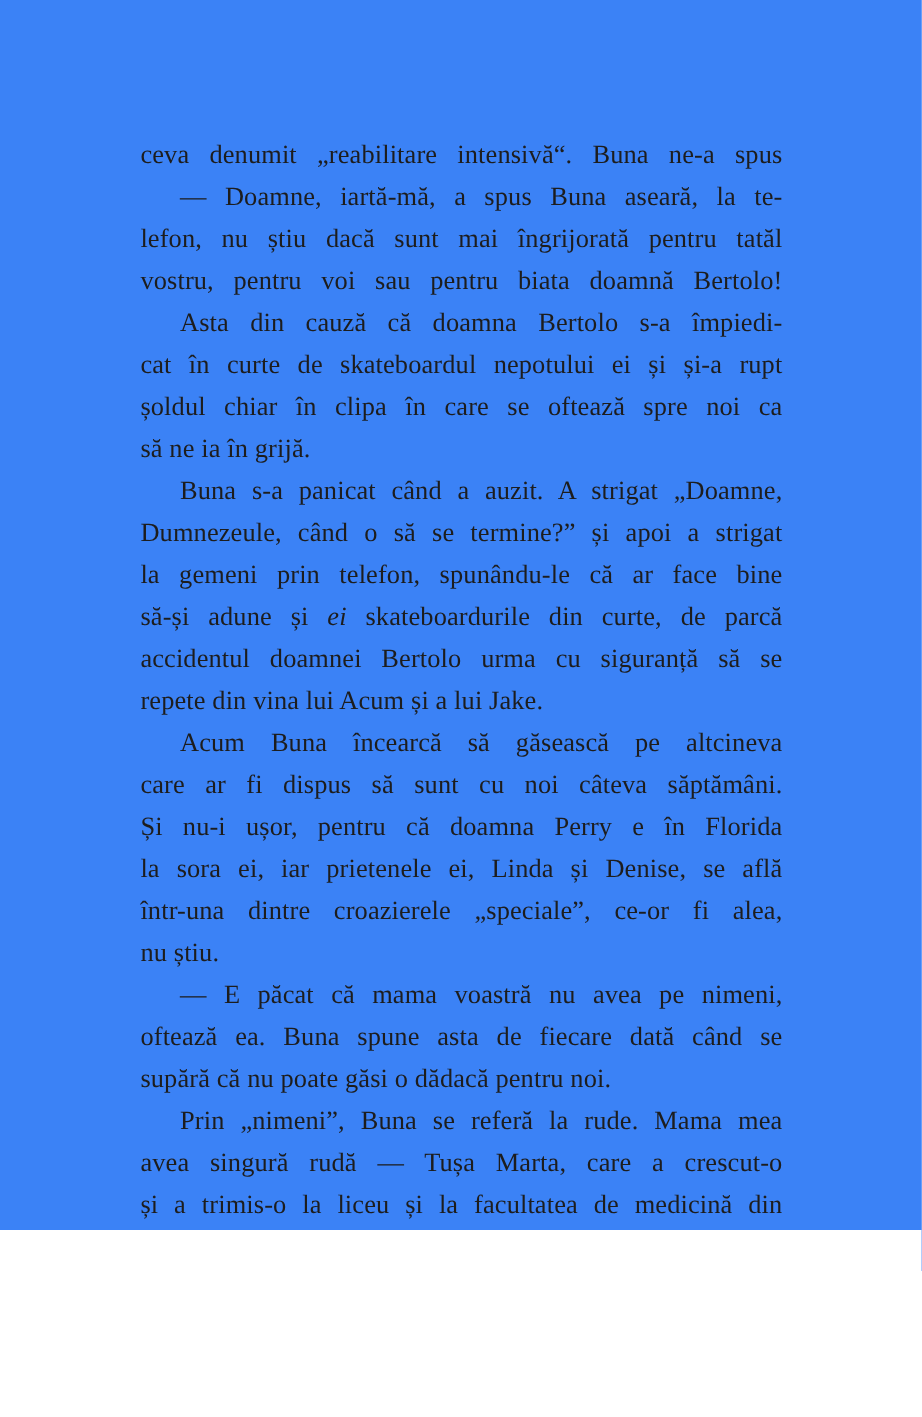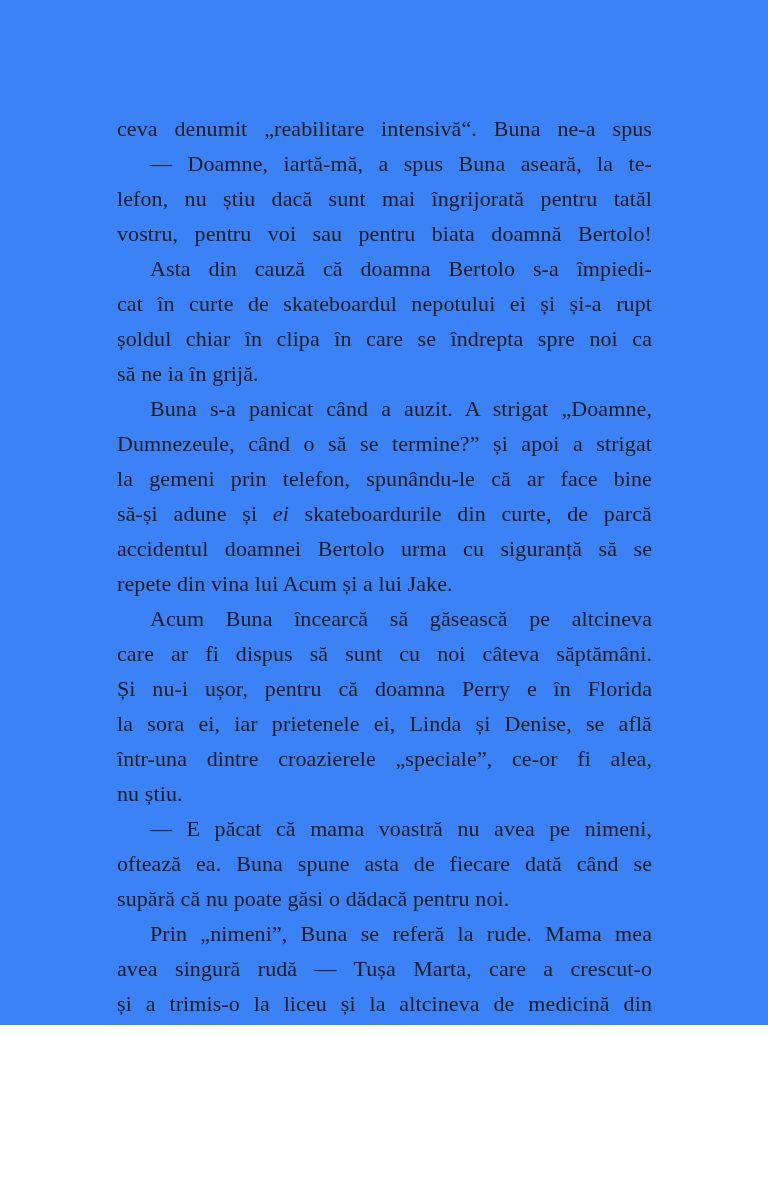--- a/index.html
+++ b/index.html
@@ -60,35 +60,35 @@
 <body>
 
 <div class="page">
   <div class="text-block">
       <div class="line">ceva denumit „reabilitare intensivă“. Buna ne-a spus</div>
       <div class="line indent">— Doamne, iartă-mă, a spus Buna aseară, la te-</div>
       <div class="line">lefon, nu știu dacă sunt mai îngrijorată pentru tatăl</div>
       <div class="line">vostru, pentru voi sau pentru biata doamnă Bertolo!</div>
       <div class="line indent">Asta din cauză că doamna Bertolo s-a împiedi-</div>
       <div class="line">cat în curte de skateboardul nepotului ei și și-a rupt</div>
-      <div class="line">șoldul chiar în clipa în care se îndrepta spre noi ca</div>
+      <div class="line">șoldul chiar în clipa în care se oftează spre noi ca</div>
       <div class="line lastline">să ne ia în grijă.</div>
       <div class="line indent">Buna s-a panicat când a auzit. A strigat „Doamne,</div>
       <div class="line">Dumnezeule, când o să se termine?” și apoi a strigat</div>
       <div class="line">la gemeni prin telefon, spunându-le că ar face bine</div>
       <div class="line">să-și adune și <i>ei</i> skateboardurile din curte, de parcă</div>
       <div class="line">accidentul doamnei Bertolo urma cu siguranță să se</div>
       <div class="line lastline">repete din vina lui Acum și a lui Jake.</div>
       <div class="line indent">Acum Buna încearcă să găsească pe altcineva</div>
       <div class="line">care ar fi dispus să sunt cu noi câteva săptămâni.</div>
       <div class="line">Și nu-i ușor, pentru că doamna Perry e în Florida</div>
       <div class="line">la sora ei, iar prietenele ei, Linda și Denise, se află</div>
       <div class="line">într-una dintre croazierele „speciale”, ce-or fi alea,</div>
       <div class="line lastline">nu știu.</div>
       <div class="line indent">— E păcat că mama voastră nu avea pe nimeni,</div>
       <div class="line">oftează ea. Buna spune asta de fiecare dată când se</div>
       <div class="line lastline">supără că nu poate găsi o dădacă pentru noi.</div>
       <div class="line indent">Prin „nimeni”, Buna se referă la rude. Mama mea</div>
       <div class="line">avea singură rudă — Tușa Marta, care a crescut-o</div>
-      <div class="line">și a trimis-o la liceu și la altcineva de medicină din</div>
+      <div class="line">și a trimis-o la liceu și la facultatea de medicină din</div>
     </div>
   <div class="page-number">33</div>
 </div>
 
 </body></html>

